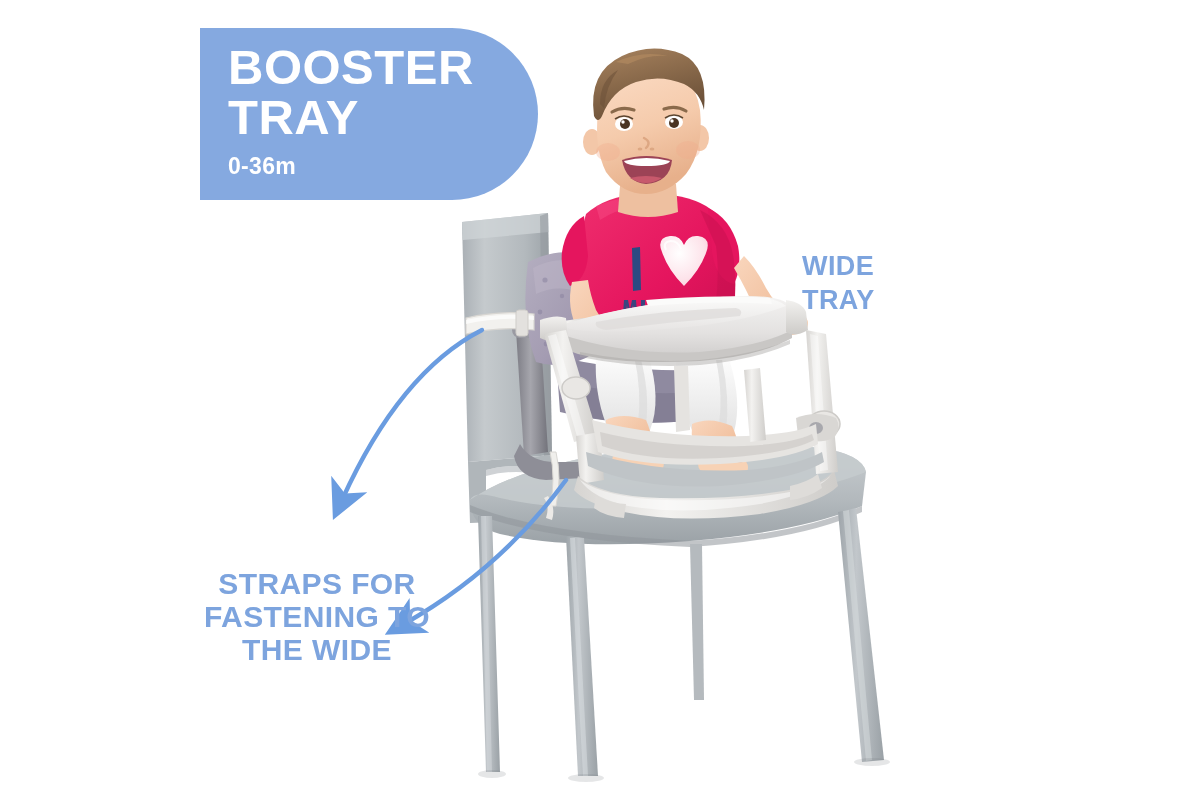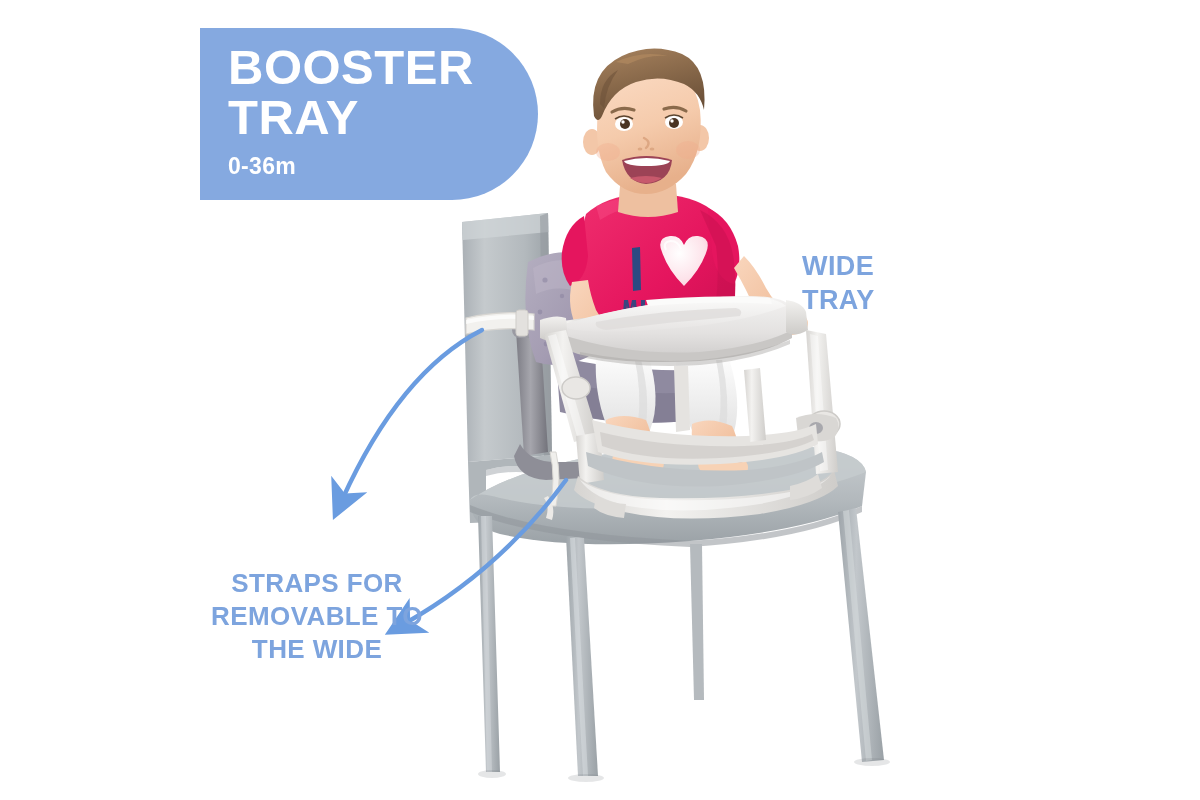--- a/index.html
+++ b/index.html
@@ -59,21 +59,21 @@
     left: 802px;
     top: 220px;
     font-size: 27px;
     line-height: 34px;
     text-align: left;
   }
   #callout-straps {
     left: 196px;
     top: 538px;
     width: 242px;
-    font-size: 26px;
+    font-size: 30px;
     line-height: 33px;
     text-align: center;
   }
 
   
   #art {
     position: absolute;
     left: 0;
     top: 0;
     width: 1200px;
@@ -489,17 +489,17 @@
     <div class="line-age">0-36m</div>
   </div>
 
   <div id="callout-tray" class="callout">
     <div>WIDE</div>
     <div>TRAY</div>
   </div>
 
   <div id="callout-straps" class="callout">
     <div>STRAPS FOR</div>
-    <div>REMOVABLE TO</div>
+    <div>FASTENING TO</div>
     <div>THE WIDE</div>
   </div>
 
 </div>
 
 </body></html>

